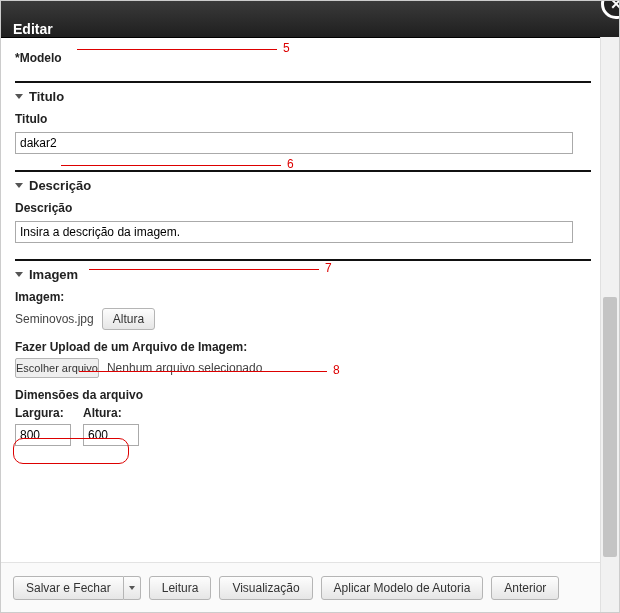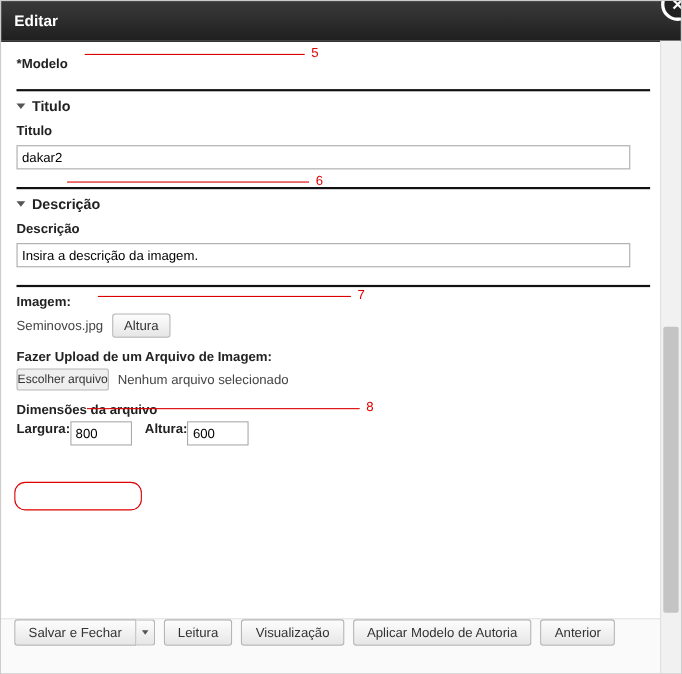--- a/index.html
+++ b/index.html
@@ -1,38 +1,38 @@
 <!DOCTYPE html>
 <html><head>
 <meta charset="utf-8">
 <style>
   html,body{margin:0;padding:0;font-family:Arial,Helvetica,sans-serif;font-size:12px;color:#222;background:#fff}
   .viewport{width:620px;height:613px;position:relative;border:1px solid #ccc;box-sizing:border-box;overflow:hidden}
-  .titlebar{background:linear-gradient(#3a3a3a,#1f1f1f);color:#fff;height:36px;display:flex;align-items:center;padding:0 12px;font-weight:bold;font-size:14px;border-bottom:1px solid #000}
+  .titlebar{background:linear-gradient(#3a3a3a,#1f1f1f);color:#fff;height:36px;display:flex;align-items:flex-end;padding:0 12px;font-weight:bold;font-size:14px;border-bottom:1px solid #000}
   .close-circle{position:absolute;top:-12px;right:-12px;width:24px;height:24px;border-radius:50%;border:3px solid #fff;background:#222;color:#fff;display:flex;align-items:center;justify-content:center;font-size:14px;font-weight:bold;z-index:10}
   .body{position:absolute;top:36px;left:0;right:18px;bottom:50px;overflow:hidden;padding:14px 10px 10px 14px;box-sizing:border-box}
   .required-label{font-weight:bold;font-size:12px;margin-bottom:10px}
   .select{width:280px;height:24px;border:1px solid #4a90d9;font-size:12px;padding:0 2px;box-sizing:border-box;background:#fff}
   .hr{border:none;border-top:2px solid #111;margin:16px 0 6px 0}
   .section-head{font-weight:bold;font-size:13px;color:#222;display:flex;align-items:center;gap:6px;margin-bottom:8px}
   .caret{display:inline-block;width:0;height:0;border-top:5px solid #555;border-left:4px solid transparent;border-right:4px solid transparent}
   .field-label{font-weight:bold;font-size:12px;margin-bottom:6px}
   .text-input{width:558px;height:22px;border:1px solid #aaa;padding:2px 4px;font-size:12px;box-sizing:border-box}
   .sublabel{font-weight:bold;font-size:12px;margin-bottom:4px}
   .file-row{display:flex;align-items:center;gap:8px;margin-bottom:10px}
   .btn{display:inline-block;background:linear-gradient(#fdfdfd,#e6e6e6);border:1px solid #b5b5b5;border-radius:3px;padding:4px 12px;font-size:12px;color:#333;cursor:pointer;white-space:nowrap}
   .btn-small{padding:3px 10px}
   .choose-file{border:1px solid #b5b5b5;border-radius:2px;background:#efefef;padding:3px 0;font-size:11px;color:#333}
   .red-circle{position:absolute;border:1px solid #d00;border-radius:10px;pointer-events:none}
   .red-line{position:absolute;border-top:1px solid #d00;height:0;pointer-events:none}
   .red-num{position:absolute;color:#d00;font-size:12px;pointer-events:none}
   .dims{display:flex;gap:12px}
-  .dim-col{display:flex;flex-direction:row}
+  .dim-col{display:flex;flex-direction:column}
   .dim-input{width:56px;height:22px;border:1px solid #aaa;padding:2px 4px;font-size:12px;box-sizing:border-box}
-  .footer{position:absolute;left:0;right:18px;bottom:0;height:50px;border-top:1px solid #e3e3e3;background:#fafafa;display:flex;align-items:flex-start;gap:8px;padding:0 12px;box-sizing:border-box}
+  .footer{position:absolute;left:0;right:18px;bottom:0;height:50px;border-top:1px solid #e3e3e3;background:#fafafa;display:flex;align-items:center;gap:8px;padding:0 12px;box-sizing:border-box}
   .drop-btn{display:flex}
   .drop-toggle{background:linear-gradient(#fdfdfd,#e6e6e6);border:1px solid #b5b5b5;border-left:none;border-radius:0 3px 3px 0;width:16px;display:flex;align-items:center;justify-content:center}
   .drop-toggle .caret{border-top:4px solid #555;border-left:3px solid transparent;border-right:3px solid transparent}
   .drop-main{border-radius:3px 0 0 3px}
   .scrollbar{position:absolute;top:36px;right:0;bottom:0;width:18px;background:#f1f1f1;border-left:1px solid #e0e0e0}
   .scroll-thumb{position:absolute;left:2px;right:2px;top:260px;height:260px;background:#c4c4c4;border-radius:2px}
   .filename{color:#444}
   .nofile{color:#444}
 </style>
 </head>
@@ -79,20 +79,24 @@
     </div>
     <div class="field-label">Descrição</div>
     <input class="text-input" value="Insira a descrição da imagem." style="">
 
     <div class="red-line" style="top:232px;left:88px;width:230px"></div>
     <div class="red-num" style="top:224px;left:324px">7</div>
 
     <hr class="hr">
 
     
+    <div class="section-head">
+      <span class="caret"></span>
+      <span>Imagem</span>
+    </div>
 
     <div class="sublabel">Imagem:</div>
     <div class="file-row">
       <span class="filename">Seminovos.jpg</span>
       <span class="btn btn-small">Altura</span>
     </div>
 
     <div class="red-line" style="top:334px;left:78px;width:248px"></div>
     <div class="red-num" style="top:326px;left:332px">8</div>
 

